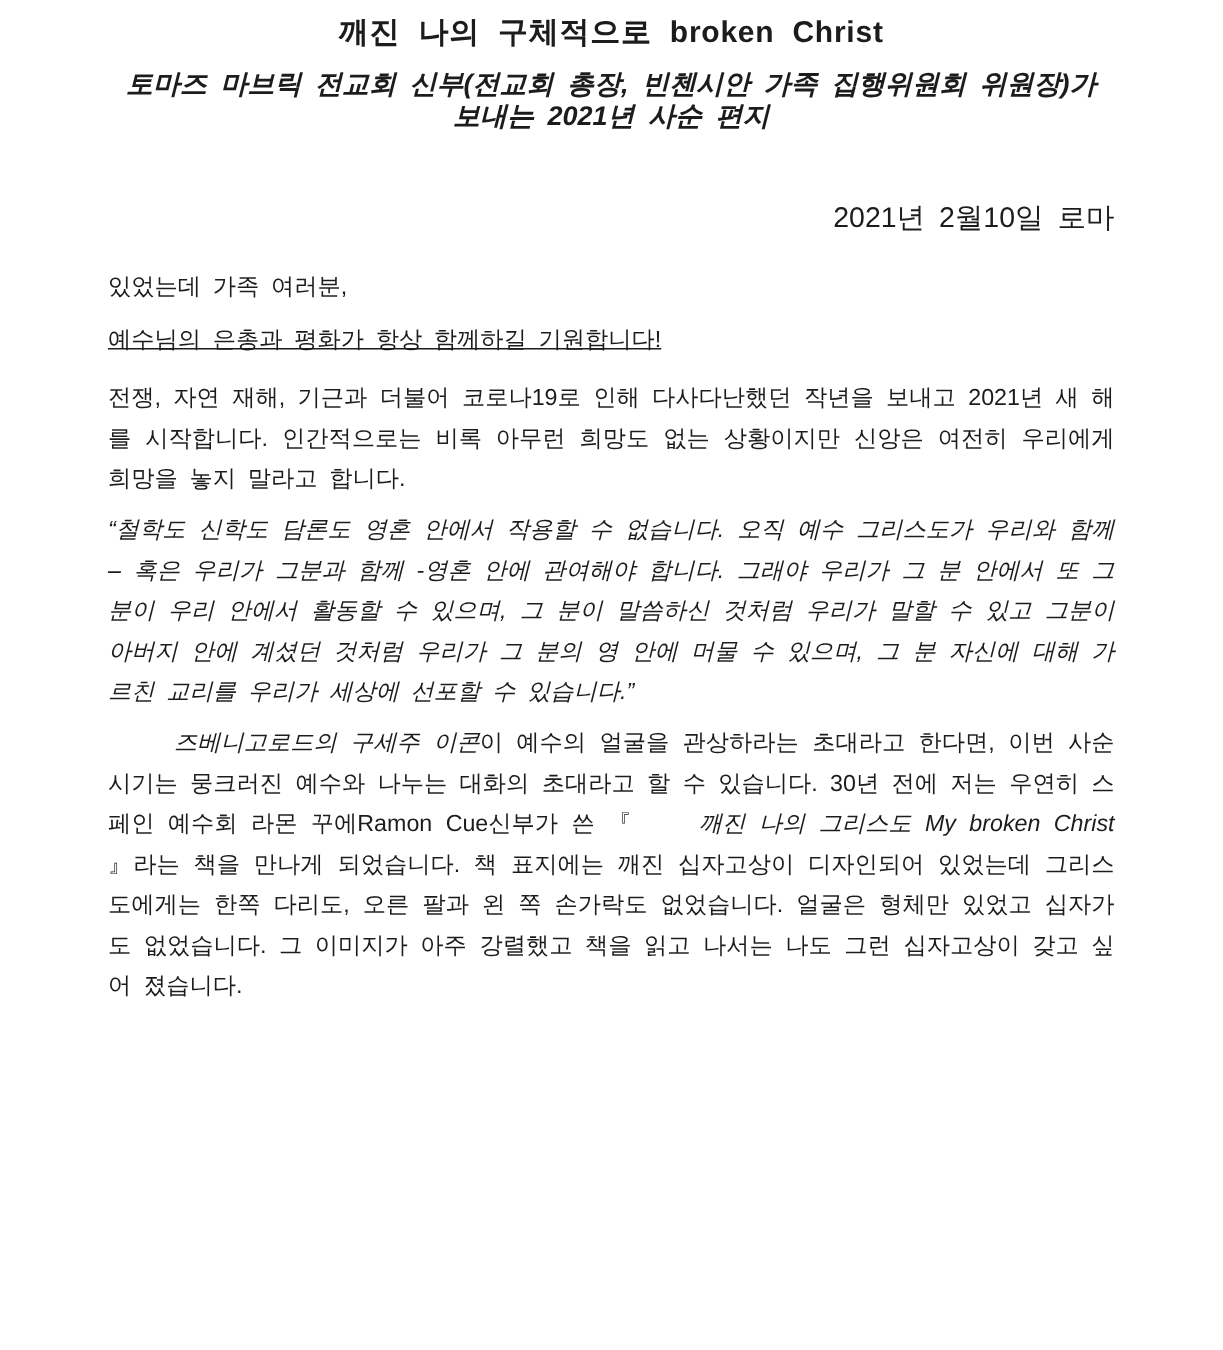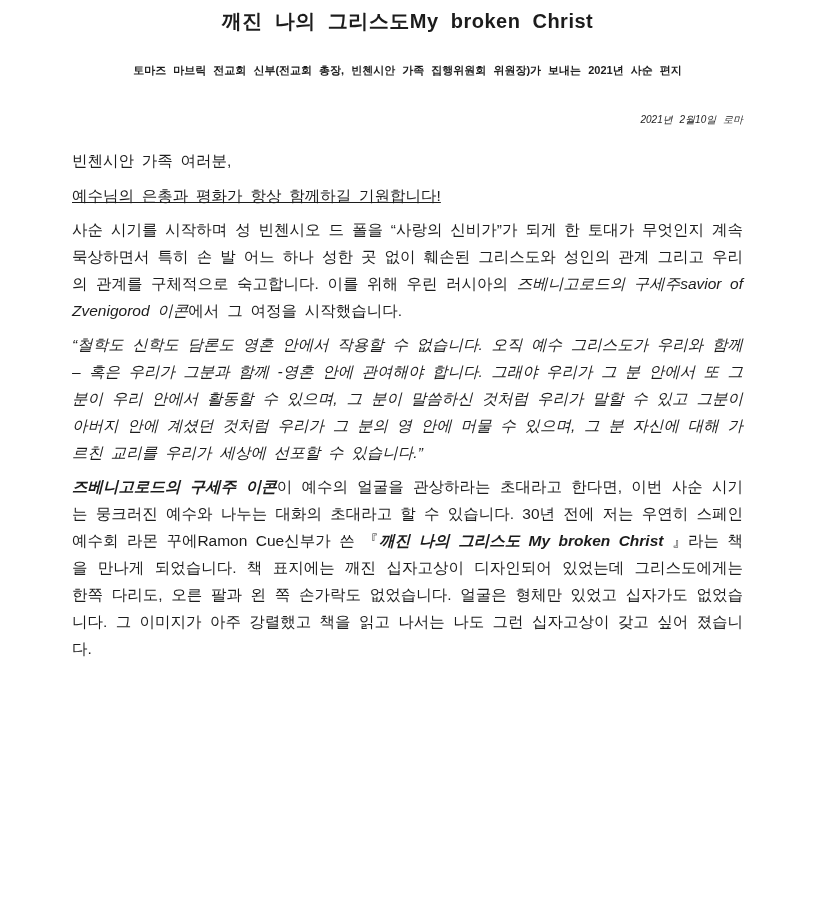--- a/index.html
+++ b/index.html
@@ -20,54 +20,54 @@
   }
   .title {
     margin: 2px 0 0 0;
     text-align: center;
     font-size: 20px;
     font-weight: 700;
     letter-spacing: 0.5px;
     word-spacing: 6px;
   }
   .subtitle {
-    margin-top: 25px;
+    margin-top: 11px;
     text-align: center;
-    font-size: 11px;
+    font-size: 18px;
     font-weight: 700;
     word-spacing: 4px;
     line-height: 21px;
+    font-style: italic;
   }
   .dateline {
-    margin-top: 32px;
+    margin-top: 44px;
     text-align: right;
-    font-size: 10px;
+    font-size: 19px;
     word-spacing: 4px;
-    font-style: italic;
   }
   p.body {
     margin: 7px 0 0 0;
     font-size: 15.5px;
     line-height: 27px;
     text-align: justify;
     word-spacing: 3.5px;
   }
   p.salutation { margin-top: 20px; }
   p.greeting   { margin-top: 8px; text-decoration: underline;  }
   p.first-para { margin-top: 12px; }
   .quote { font-style: italic; }
   .it { font-style: italic; }
-  .bd { font-weight: 700; }
+  .bd { font-weight: 400; margin-left: 44px; }
 </style>
 </head>
 <body>
 
 <div class="page">
-  <h1 class="title">깨진 나의 그리스도My broken Christ</h1>
+  <h1 class="title">깨진 나의 구체적으로 broken Christ</h1>
   <div class="subtitle">토마즈 마브릭 전교회 신부(전교회 총장, 빈첸시안 가족 집행위원회 위원장)가 보내는 2021년 사순 편지</div>
   <div class="dateline">2021년 2월10일 로마</div>
-  <p class="body salutation">빈첸시안 가족 여러분,</p>
+  <p class="body salutation">있었는데 가족 여러분,</p>
   <p class="body greeting">예수님의 은총과 평화가 항상 함께하길 기원합니다!</p>
-  <p class="body"><span>사순 시기를 시작하며 성 빈첸시오 드 폴을 “사랑의 신비가”가 되게 한 토대가 무엇인지 계속 묵상하면서 특히 손 발 어느 하나 성한 곳 없이 훼손된 그리스도와 성인의 관계 그리고 우리의 관계를 구체적으로 숙고합니다. 이를 위해 우린 러시아의 </span><span class="it">즈베니고로드의 구세주savior of Zvenigorod 이콘</span><span>에서 그 여정을 시작했습니다.</span></p>
+  <p class="body first-para"><span>전쟁, 자연 재해, 기근과 더불어 코로나19로 인해 다사다난했던 작년을 보내고 2021년 새 해를 시작합니다. 인간적으로는 비록 아무런 희망도 없는 상황이지만 신앙은 여전히 우리에게 희망을 놓지 말라고 합니다.</span></p>
   <p class="body quote"><span class="it">“철학도 신학도 담론도 영혼 안에서 작용할 수 없습니다. 오직 예수 그리스도가 우리와 함께 – 혹은 우리가 그분과 함께 -영혼 안에 관여해야 합니다. 그래야 우리가 그 분 안에서 또 그 분이 우리 안에서 활동할 수 있으며, 그 분이 말씀하신 것처럼 우리가 말할 수 있고 그분이 아버지 안에 계셨던 것처럼 우리가 그 분의 영 안에 머물 수 있으며, 그 분 자신에 대해 가르친 교리를 우리가 세상에 선포할 수 있습니다.”</span></p>
   <p class="body"><span class="it bd">즈베니고로드의 구세주 이콘</span><span>이 예수의 얼굴을 관상하라는 초대라고 한다면, 이번 사순 시기는 뭉크러진 예수와 나누는 대화의 초대라고 할 수 있습니다. 30년 전에 저는 우연히 스페인 예수회 라몬 꾸에Ramon Cue신부가 쓴 『</span><span class="it bd">깨진 나의 그리스도 My broken Christ</span><span> 』라는 책을 만나게 되었습니다. 책 표지에는 깨진 십자고상이 디자인되어 있었는데 그리스도에게는 한쪽 다리도, 오른 팔과 왼 쪽 손가락도 없었습니다. 얼굴은 형체만 있었고 십자가도 없었습니다. 그 이미지가 아주 강렬했고 책을 읽고 나서는 나도 그런 십자고상이 갖고 싶어 졌습니다.</span></p>
 
 </div>
 
 </body></html>

